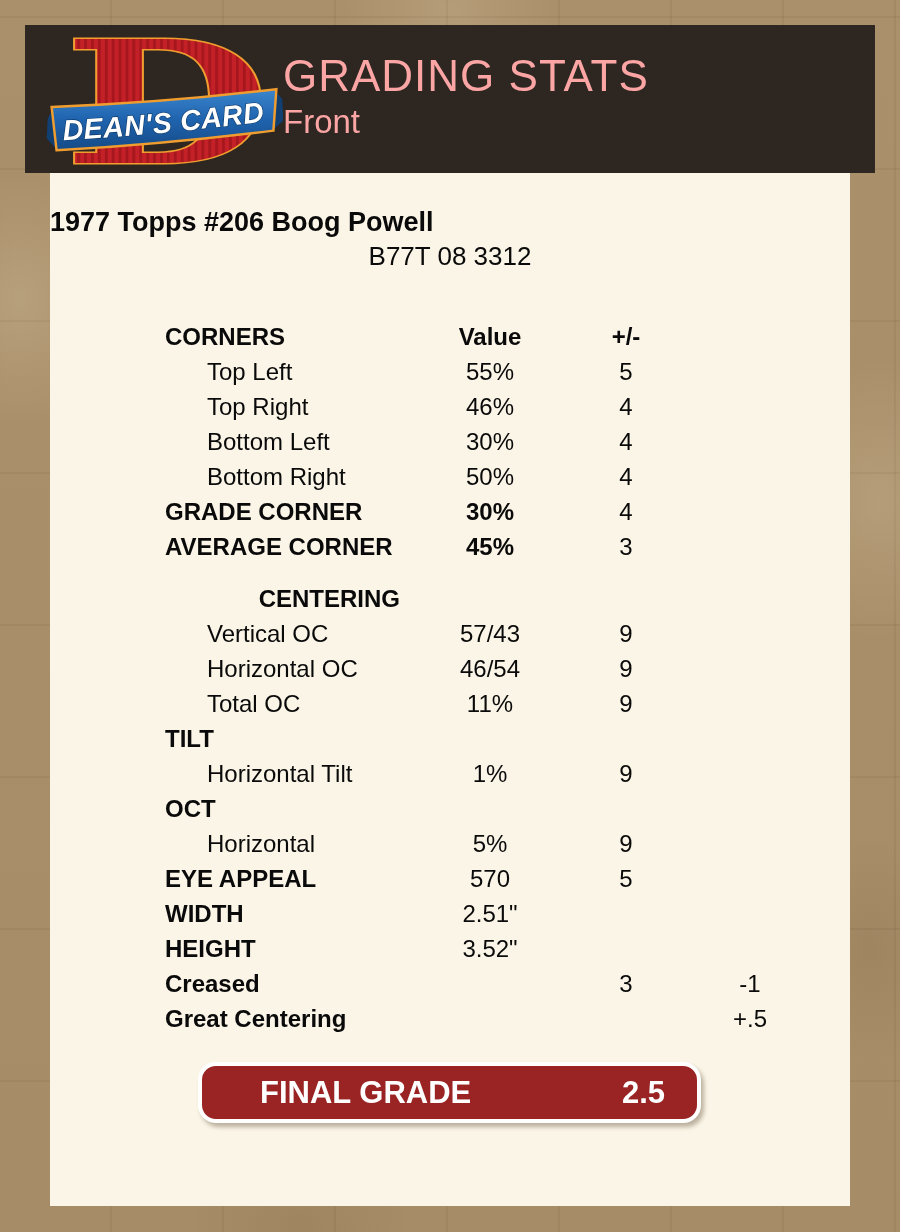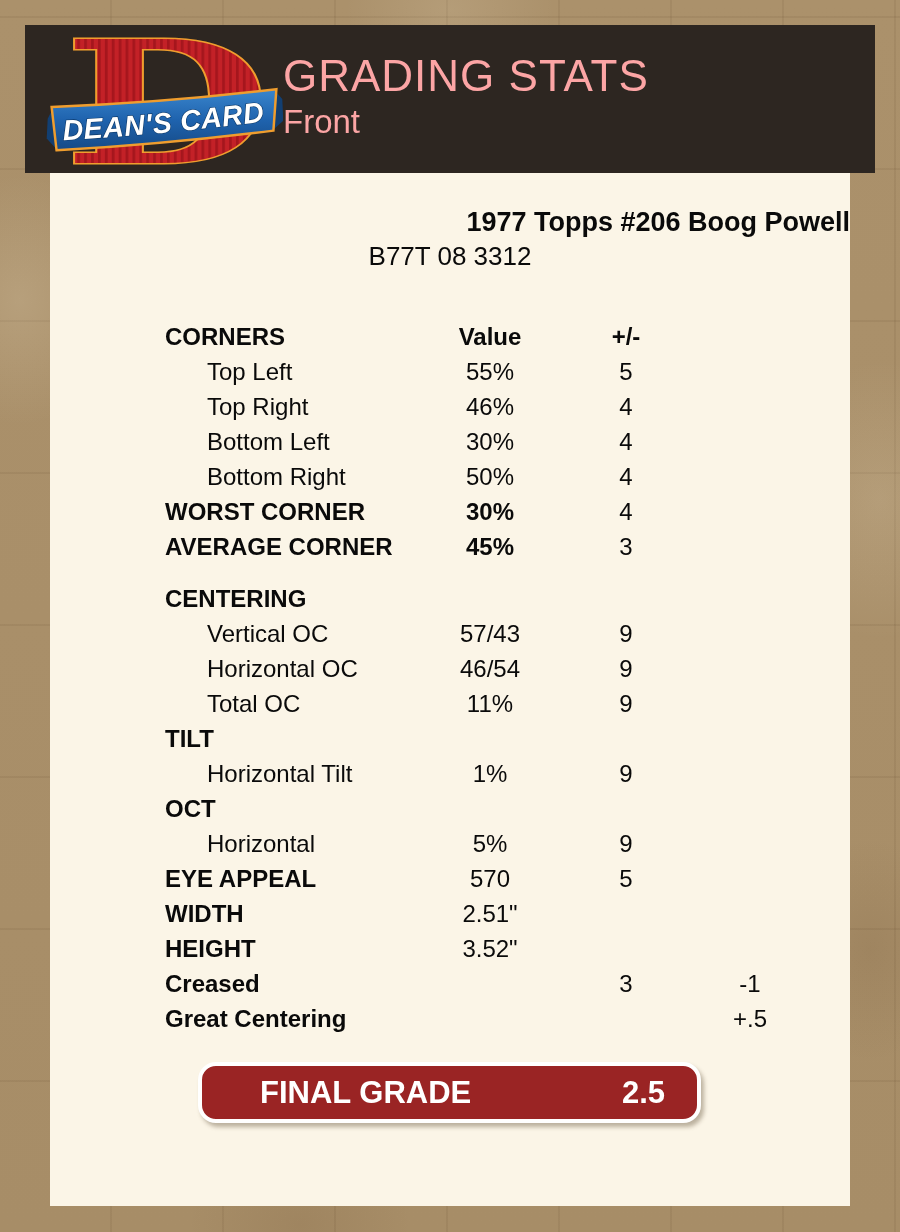--- a/index.html
+++ b/index.html
@@ -28,35 +28,35 @@
   .title-block { flex: 1 1 auto; color: #fca5a5; padding-bottom: 6px; }
   .main-title { font-size: 44px; font-weight: normal; letter-spacing: 1px; line-height: 50px; }
   .sub-title  { font-size: 33px; font-weight: normal; line-height: 38px; margin-top: 2px; }
 
   .panel {
     position: absolute; left: 50px; top: 173px;
     width: 800px; height: 1033px;
     background: #fbf5e7;
     color: #0a0a0a;
   }
-  .card-title  { margin-top: 34px; text-align: right; font-size: 27px; font-weight: bold; line-height: 30px; }
+  .card-title  { margin-top: 34px; text-align: left; font-size: 27px; font-weight: bold; line-height: 30px; }
   .card-serial { margin-top: 4px;  text-align: center; font-size: 26px; line-height: 30px; }
 
   .stats-table { margin-top: 48px; }
   .row {
     display: grid;
     grid-template-columns: 350px 180px 92px 156px;
     height: 35px;
     align-items: center;
     font-size: 24px;
   }
   .cell-label { padding-left: 115px; white-space: nowrap; }
   .row.indent .cell-label { padding-left: 157px; }
   .cell-value, .cell-max, .cell-pm { text-align: center; }
-  .row.gap-before { margin-top: 17px; }
+  .row.gap-before { margin-top: 17px; text-align: right; }
   .row.label-bold .cell-label { font-weight: bold; }
   .row.value-bold .cell-value { font-weight: bold; }
   .row.header-row { font-weight: bold; }
 
   .final-grade {
     position: absolute; left: 148px; top: 889px;
     width: 503px; height: 61px;
     background: #9a2424;
     border: 4px solid #ffffff;
     border-radius: 18px;
@@ -134,21 +134,21 @@
     <div class="cell-max">4</div>
     <div class="cell-pm"></div>
   </div>
         <div class="row indent">
     <div class="cell-label">Bottom Right</div>
     <div class="cell-value">50%</div>
     <div class="cell-max">4</div>
     <div class="cell-pm"></div>
   </div>
         <div class="row label-bold value-bold">
-    <div class="cell-label">WORST CORNER</div>
+    <div class="cell-label">GRADE CORNER</div>
     <div class="cell-value">30%</div>
     <div class="cell-max">4</div>
     <div class="cell-pm"></div>
   </div>
         <div class="row label-bold value-bold">
     <div class="cell-label">AVERAGE CORNER</div>
     <div class="cell-value">45%</div>
     <div class="cell-max">3</div>
     <div class="cell-pm"></div>
   </div>

